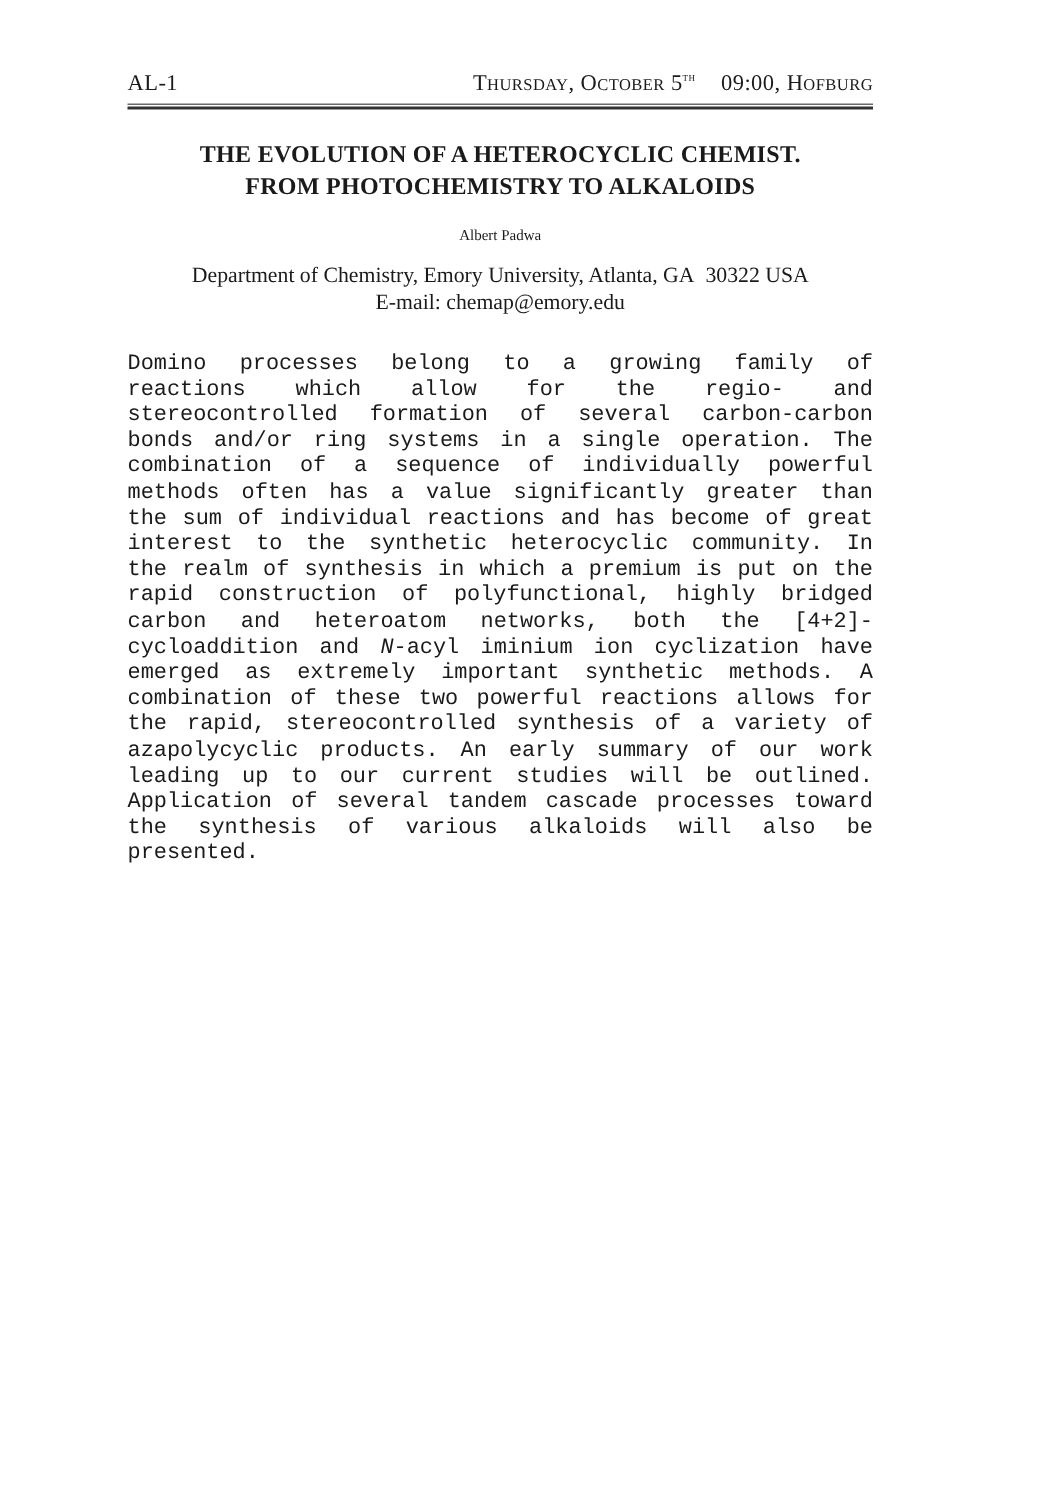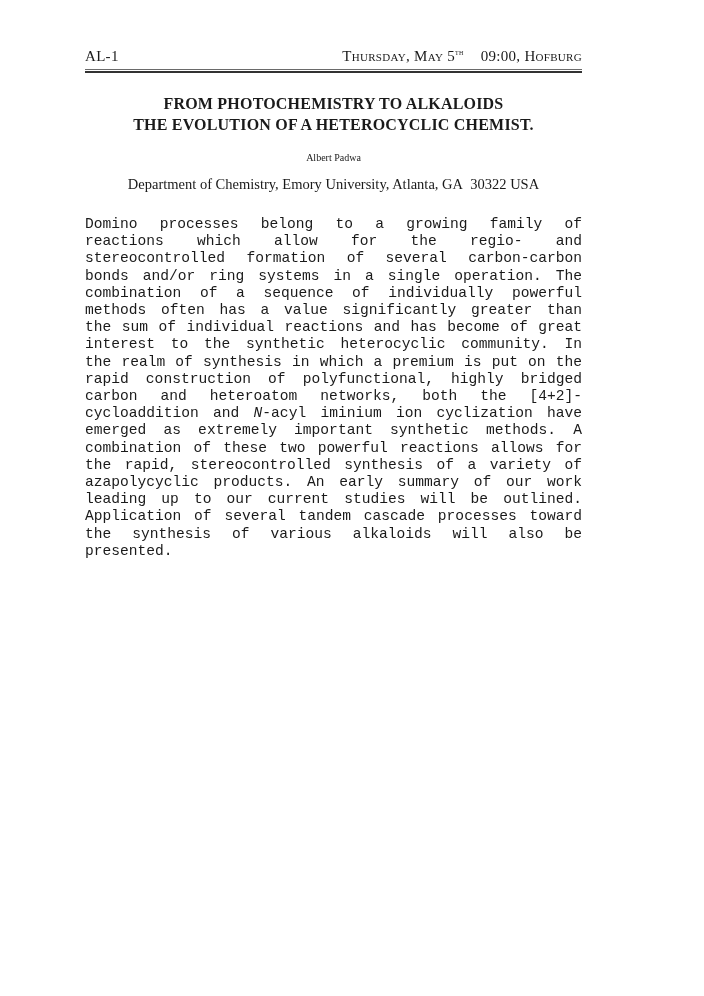--- a/index.html
+++ b/index.html
@@ -78,32 +78,33 @@
   }
 </style>
 </head>
 <body>
 
 <div class="page">
 
   <div class="header-row">
     <span class="session-code">AL-1</span>
     <span class="session-datetime">
-      <span>Thursday, May 5</span><sup>th</sup><span class="session-time">09:00, Hofburg</span>
+      <span>Thursday, October 5</span><sup>th</sup><span class="session-time">09:00, Hofburg</span>
     </span>
   </div>
 
   <div class="header-rule"></div>
 
   <div class="title-block">
+    <div>THE EVOLUTION OF A HETEROCYCLIC CHEMIST.</div>
     <div>FROM PHOTOCHEMISTRY TO ALKALOIDS</div>
-    <div>THE EVOLUTION OF A HETEROCYCLIC CHEMIST.</div>
   </div>
 
   <div class="author-name">Albert Padwa</div>
 
   <div class="affiliation-block">
     <div>Department of Chemistry, Emory University, Atlanta, GA&nbsp; 30322 USA</div>
+    <div>E-mail: chemap@emory.edu</div>
   </div>
 
   <p class="abstract"><span>Domino processes belong to a growing family of reactions which allow for the regio- and stereocontrolled formation of several carbon-carbon bonds and/or ring systems in a single operation.  The combination of a sequence of individually powerful methods often has a value significantly greater than the sum of individual reactions and has become of great interest to the synthetic heterocyclic community.  In the realm of synthesis in which a premium is put on the rapid construction of polyfunctional, highly bridged carbon and heteroatom networks, both the [4+2]-cycloaddition and </span><span style="font-style: italic;">N</span><span>-acyl iminium ion cyclization have emerged as extremely important synthetic methods. A combination of these two powerful reactions allows for the rapid, stereocontrolled synthesis of a variety of azapolycyclic products.  An early summary of our work leading up to our current studies will be outlined.  Application of several tandem cascade processes toward the synthesis of various alkaloids will also be presented.</span></p>
 
 </div>
 
 </body></html>

